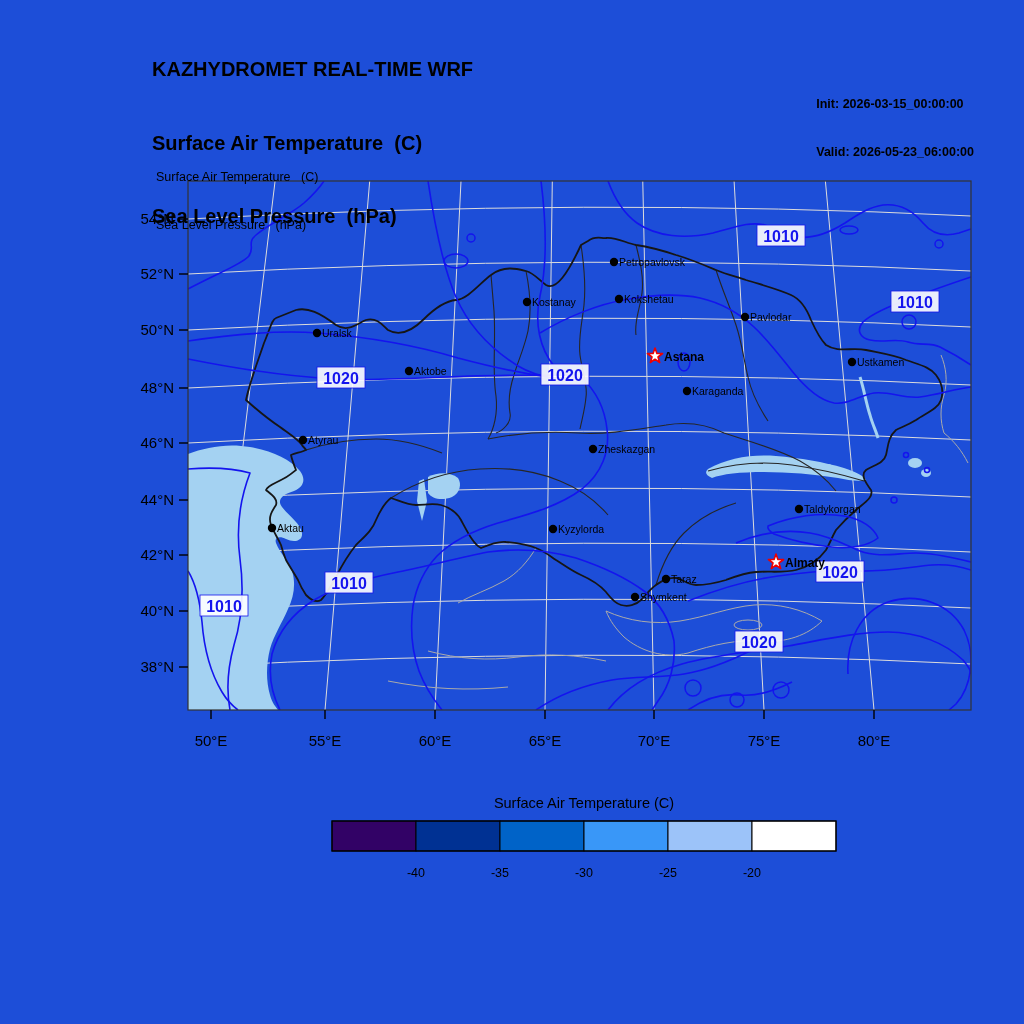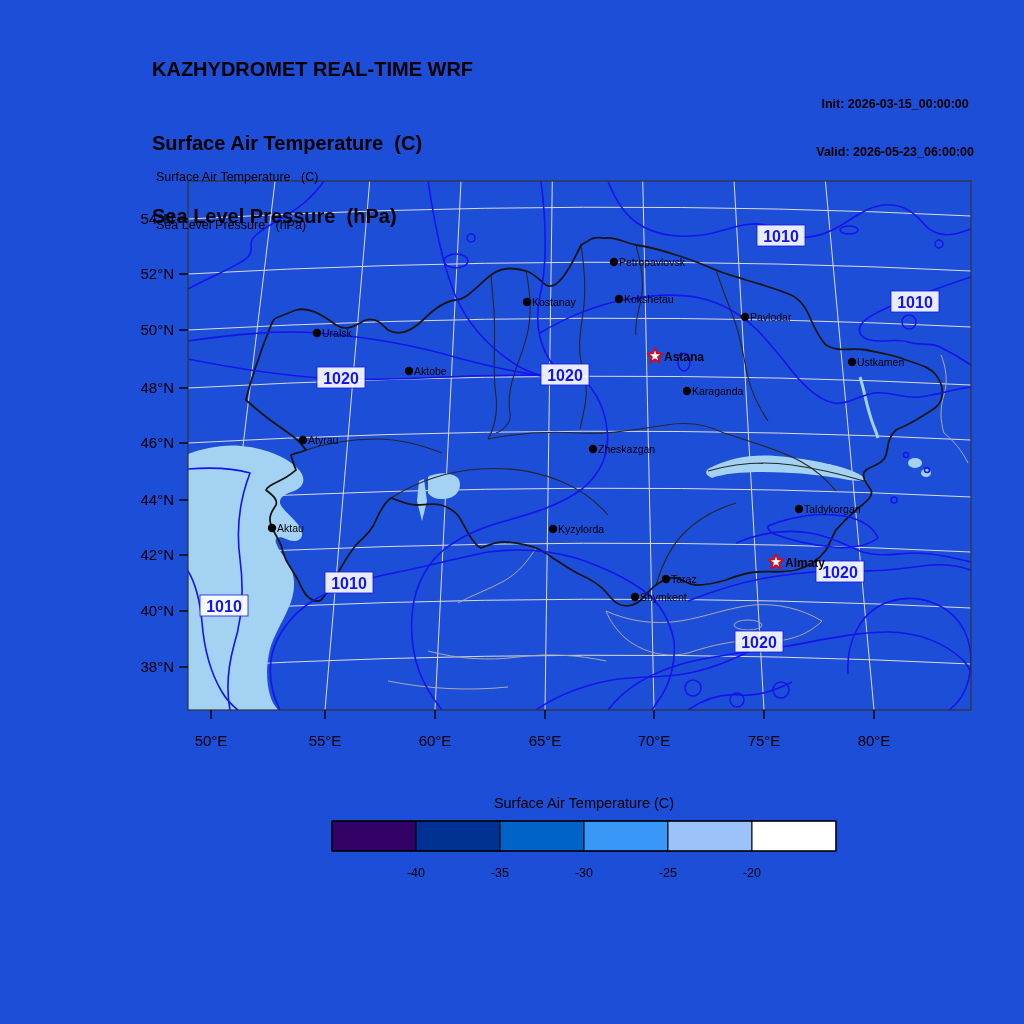--- a/index.html
+++ b/index.html
@@ -1,20 +1,20 @@
 <!DOCTYPE html>
 <html><head>
 <meta charset="utf-8">
 <style>
   html,body{margin:0;padding:0;background:#ffffff;}
   #page{position:relative;width:1024px;height:1024px;background:#1d4ed8;overflow:hidden;
         font-family:"Liberation Sans",sans-serif;padding-left:36px;}
   .hdr{position:absolute;left:152px;top:8px;line-height:24.5px;font-size:20px;font-weight:bold;
        color:#000;white-space:pre;}
-  .initblock{position:absolute;right:86px;top:64px;text-align:center;font-size:12.5px;
+  .initblock{position:absolute;right:86px;top:64px;text-align:left;font-size:12.5px;
        font-weight:bold;line-height:16px;color:#000;white-space:pre;}
   .subtt{position:absolute;left:156px;top:137px;font-size:12.5px;line-height:16px;color:#000;
        white-space:pre;}
   svg text{font-family:"Liberation Sans",sans-serif;}
   .axis-label{font-size:15px;fill:#000;}
   .city-label{font-size:10.5px;fill:#000;}
   .capital-label{font-size:12px;font-weight:bold;fill:#000;}
   .plabel{font-size:16px;font-weight:bold;}
   .cb-title{font-size:14.5px;fill:#000;}
   .cb-tick{font-size:12.5px;fill:#000;}

